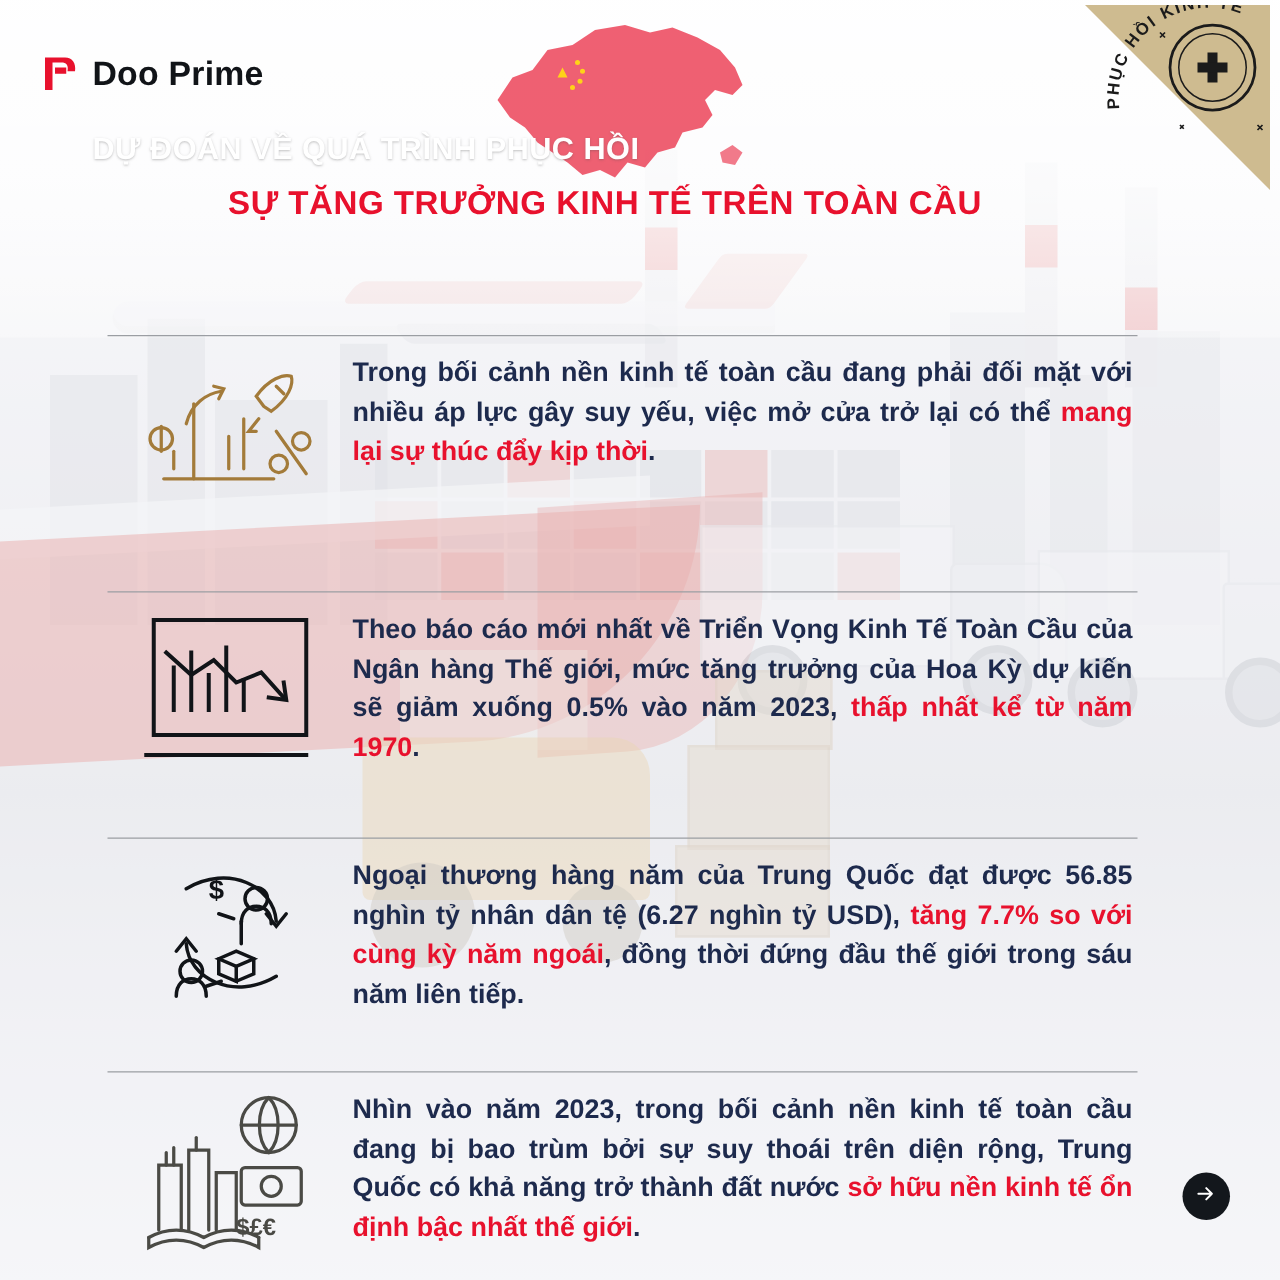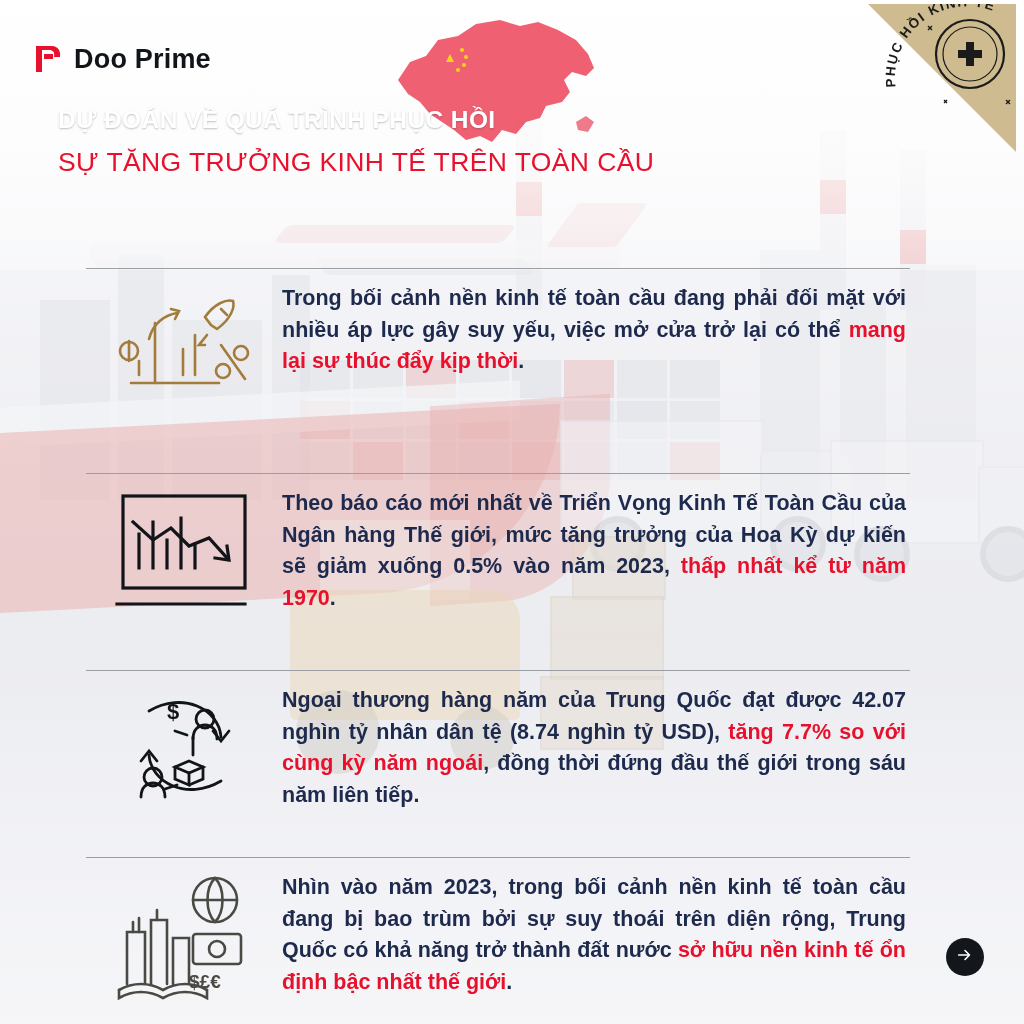--- a/index.html
+++ b/index.html
@@ -242,37 +242,38 @@
   .logo-text {
     font-size: 27px;
     font-weight: bold;
     color: #111418;
     letter-spacing: .2px;
   }
 
   
   .headline {
     position: absolute;
-    left: 58px; top: 104px;
+    left: 74px; top: 104px;
     width: 820px;
   }
   .headline .l1, .headline .l2 {
     font-size: 24.5px;
     font-weight: bold;
     color: #ffffff;
     letter-spacing: .4px;
     line-height: 1.34;
     text-shadow: 0 1px 2px rgba(80,80,80,.35);
   }
   .headline .l3 {
     margin-top: 10px;
     font-size: 26.5px;
-    font-weight: normal;
+    font-weight: bold;
     color: #e8112d;
     letter-spacing: .4px;
+    text-align: center;
   }
 
   
   .rows {
     position: absolute;
     left: 86px; top: 268px;
     width: 824px;
   }
   .row {
     display: flex;
@@ -530,21 +531,21 @@
             <circle cx="44" cy="92" r="9"></circle>
             <path d="M32,112 c0,-10 6,-14 12,-14 6,0 12,4 12,14"></path>
             <path d="M56,104 L68,100"></path>
             <path d="M66,82 l14,-6 14,6 -14,6 z"></path>
             <path d="M66,82 l0,12 14,6 0,-12"></path>
             <path d="M94,82 l0,12 -14,6"></path>
           </g>
         </svg>
       </div>
       <div class="row-text">
-        <span>Ngoại thương hàng năm của Trung Quốc đạt được 42.07 nghìn tỷ nhân dân tệ (8.74 nghìn tỷ USD), </span><span class="hl">tăng 7.7% so với cùng kỳ năm ngoái</span><span>, đồng thời đứng đầu thế giới trong sáu năm liên tiếp.</span>
+        <span>Ngoại thương hàng năm của Trung Quốc đạt được 56.85 nghìn tỷ nhân dân tệ (6.27 nghìn tỷ USD), </span><span class="hl">tăng 7.7% so với cùng kỳ năm ngoái</span><span>, đồng thời đứng đầu thế giới trong sáu năm liên tiếp.</span>
       </div>
     </div>
 
     <div class="row r4">
       <div class="row-icon">
         <svg viewBox="0 0 150 140" width="150" height="140">
           <g stroke="#4a4a45" stroke-width="2.6" fill="none" stroke-linecap="round">
             <circle cx="106" cy="28" r="22"></circle>
             <path d="M84,28 L128,28 M106,6 c10,10 10,34 0,44 M106,6 c-10,10 -10,34 0,44"></path>
             <path d="M18,112 L18,60 L36,60 L36,112"></path>

